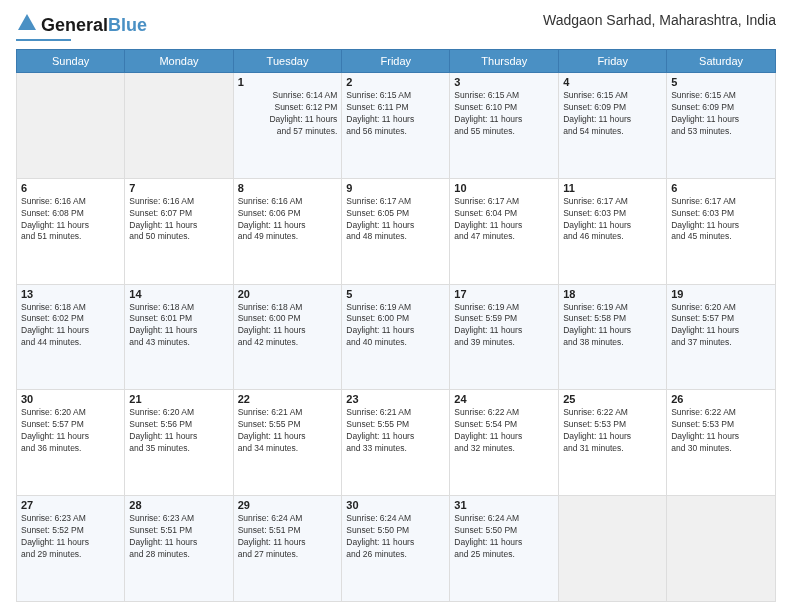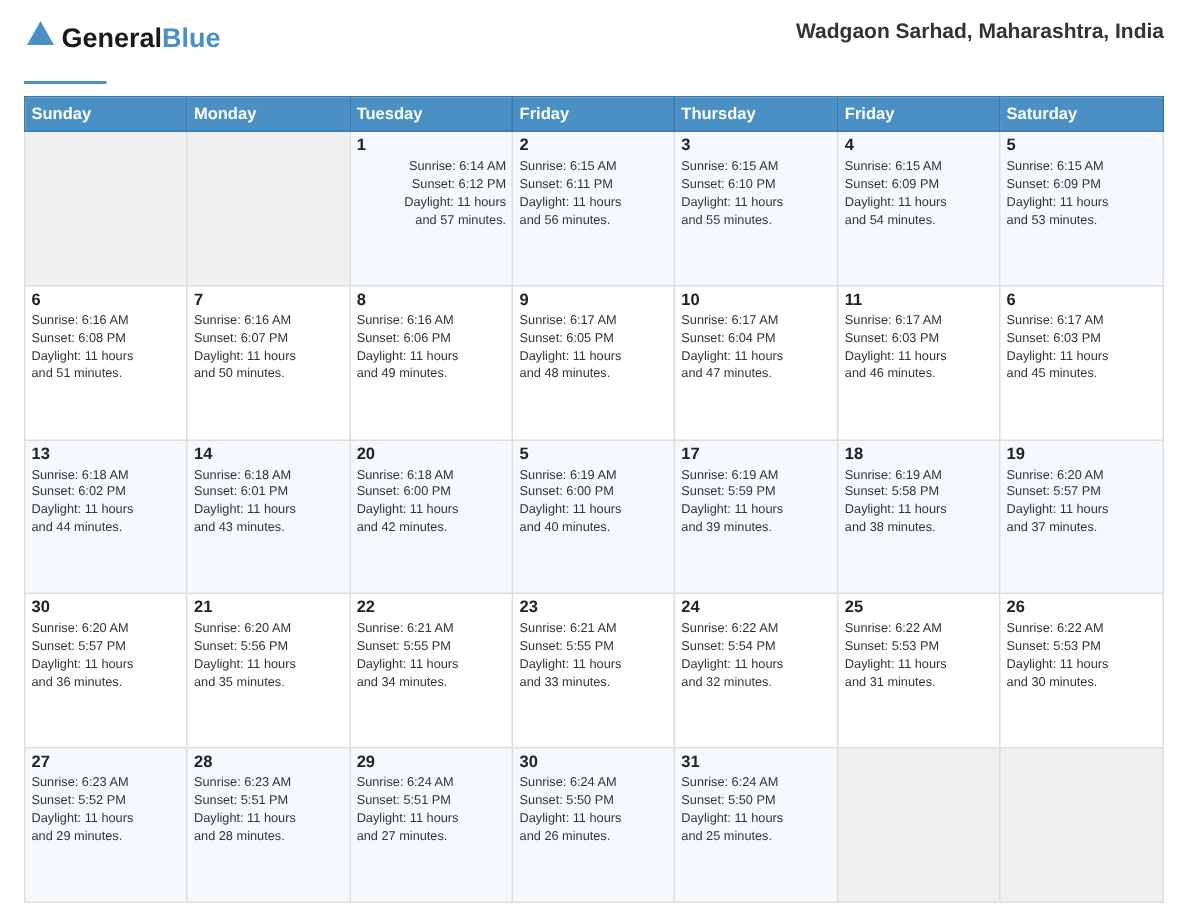--- a/index.html
+++ b/index.html
@@ -20,57 +20,56 @@
     .header {
       display: flex;
       justify-content: space-between;
       align-items: flex-start;
       margin-bottom: 8px;
     }
     .logo {
       display: flex;
       flex-direction: column;
       align-items: flex-start;
-      gap: 14px;
     }
     .logo-line {
       width: 55px;
       height: 2px;
       background: #4a90c4;
       margin-top: 1px;
     }
     .title-area {
       text-align: right;
     }
     .month-title {
       font-size: 32px;
       font-weight: bold;
       color: #1a1a1a;
       line-height: 1.1;
     }
     .location {
       font-size: 14px;
       color: #333;
-      font-weight: bold;
+      font-weight: normal;
       text-align: center;
     }
     .calendar-table {
       width: 100%;
       border-collapse: collapse;
       flex: 1;
     }
     .calendar-table thead tr {
       background: #4a90c4;
     }
     .calendar-table thead th {
       color: #fff;
       font-size: 11px;
-      font-weight: bold;
+      font-weight: normal;
       padding: 5px 4px;
-      text-align: left;
+      text-align: center;
       border: 1px solid #3a7ab0;
     }
     .calendar-table tbody tr {
       border-bottom: 1px solid #ccc;
     }
     .calendar-table tbody td {
       vertical-align: top;
       padding: 3px 4px;
       border: 1px solid #ddd;
       font-size: 9px;

